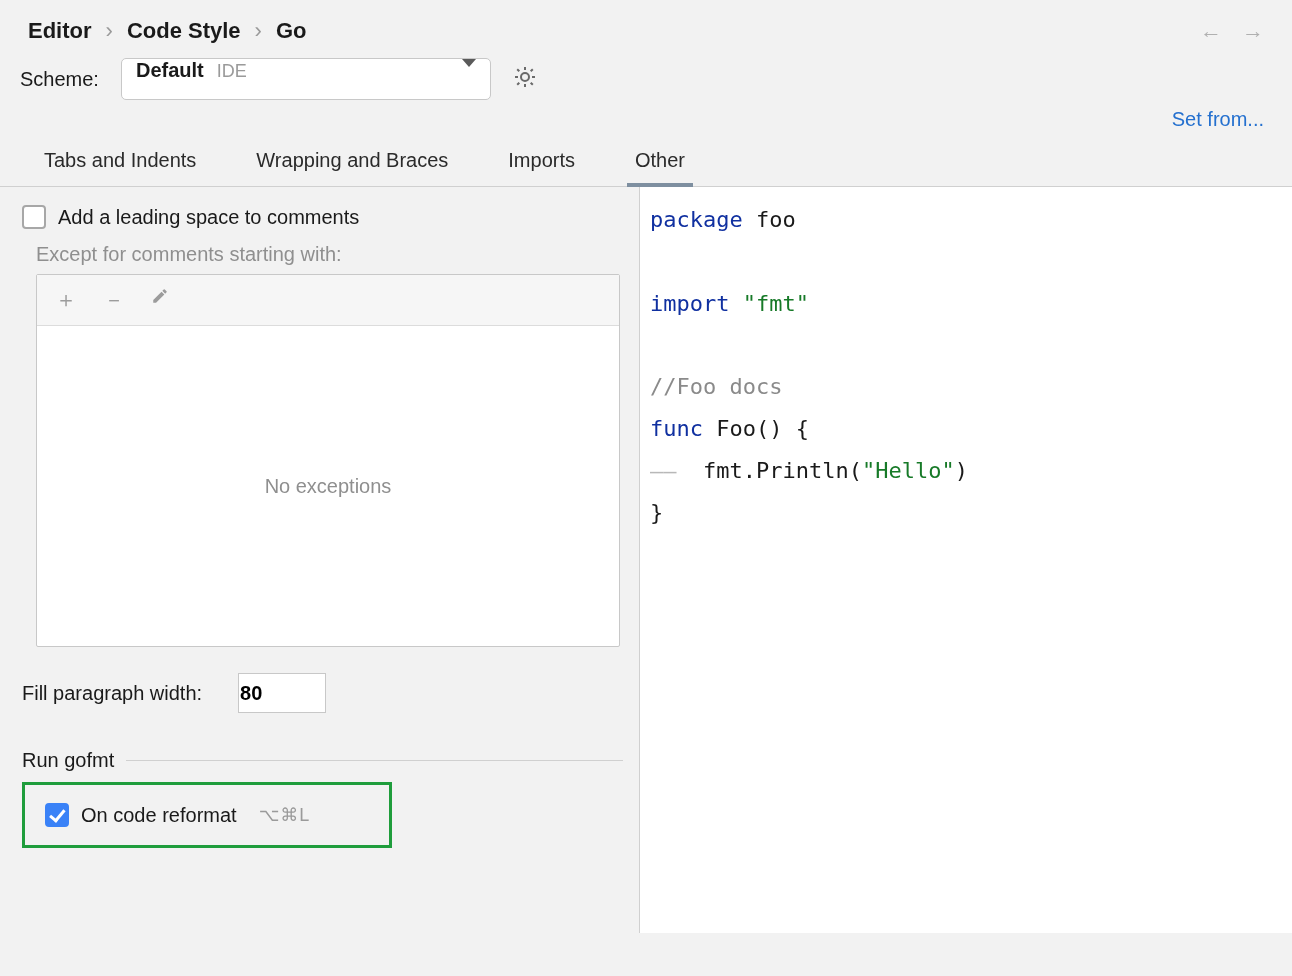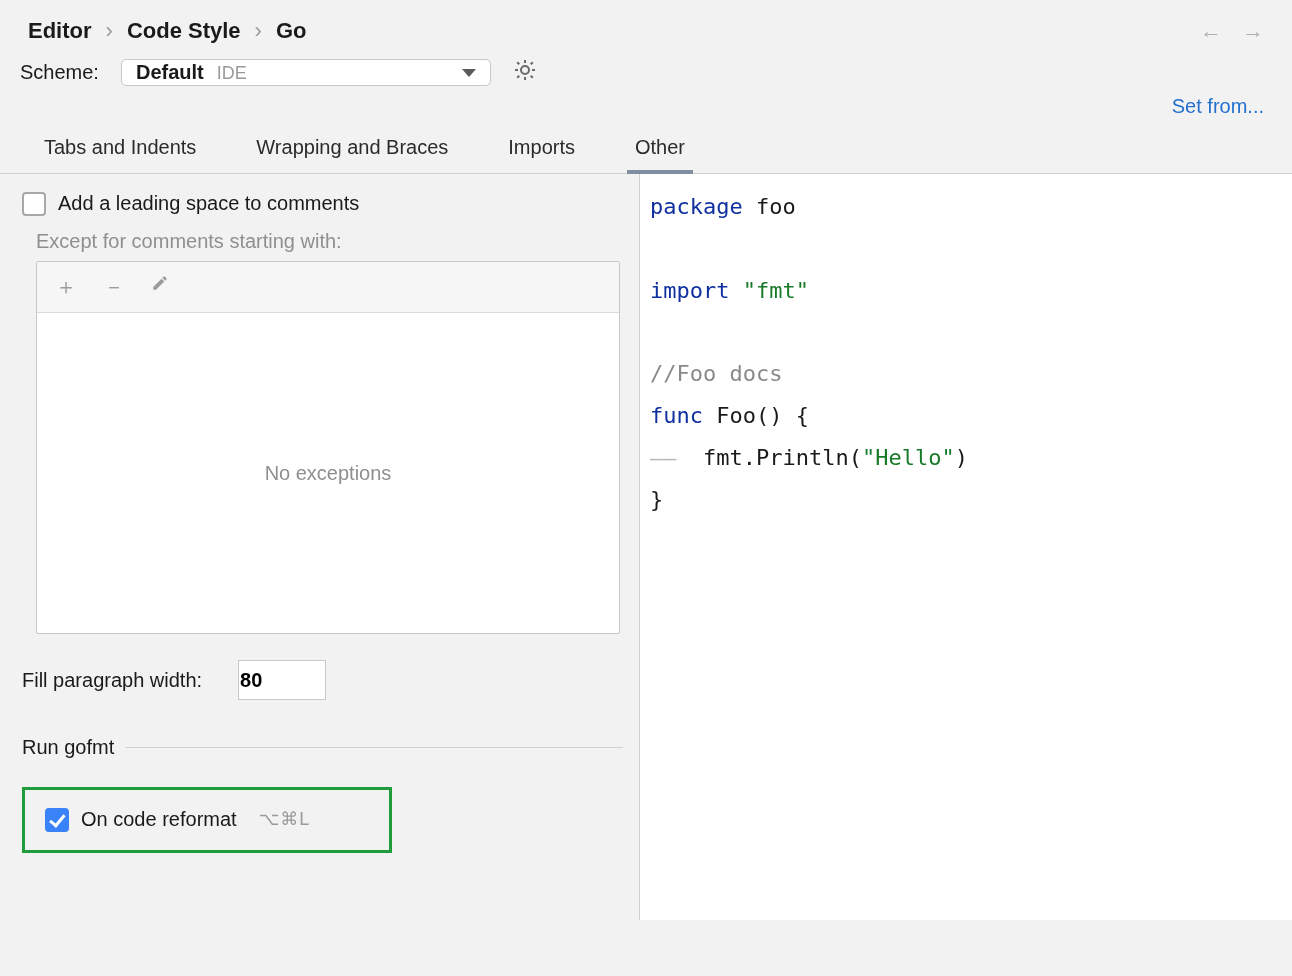--- a/index.html
+++ b/index.html
@@ -41,25 +41,24 @@
 
   .scheme-row {
     padding: 4px 16px 2px 20px;
     display: flex;
     align-items: center;
     gap: 22px;
   }
   .scheme-label { font-size: 20px; }
   .scheme-select {
     display: flex;
-    align-items: center;
     background: #fff;
     border: 1px solid #c8c8c8;
     border-radius: 5px;
-    height: 27px;
+    height: 42px;
     padding: 0 14px;
     min-width: 370px;
     justify-content: space-between;
     cursor: pointer;
   }
   .scheme-select .sval { font-weight: 700; font-size: 20px; }
   .scheme-select .shint { color: #9a9a9a; font-weight: 400; margin-left: 8px; }
   .scheme-select .caret {
     width: 0; height: 0;
     border-left: 7px solid transparent;
@@ -117,20 +116,21 @@
     background: #fff;
     padding: 12px 10px;
     font-family: "SF Mono", Menlo, Consolas, monospace;
     font-size: 22px;
     line-height: 1.9;
     white-space: pre;
   }
 
   .cb-row {
     display: flex;
+    align-items: center;
     gap: 12px;
     font-size: 20px;
     margin-bottom: 14px;
   }
   .cb {
     width: 24px; height: 24px;
     border: 2px solid #a7a7a7;
     border-radius: 4px;
     background: #fff;
     display: inline-flex;
@@ -205,21 +205,21 @@
     margin-top: 36px;
     font-size: 20px;
   }
   .section-title-row .hr {
     flex: 1;
     height: 1px;
     background: #d0d0d0;
   }
 
   .highlight-box {
-    margin-top: 28px;
+    margin-top: 10px;
     border: 3px solid #1f9d3c;
     padding: 18px 20px;
     display: inline-flex;
     align-items: center;
     width: 370px;
   }
   .shortcut {
     color: #9a9a9a;
     margin-left: 10px;
     font-size: 18px;

